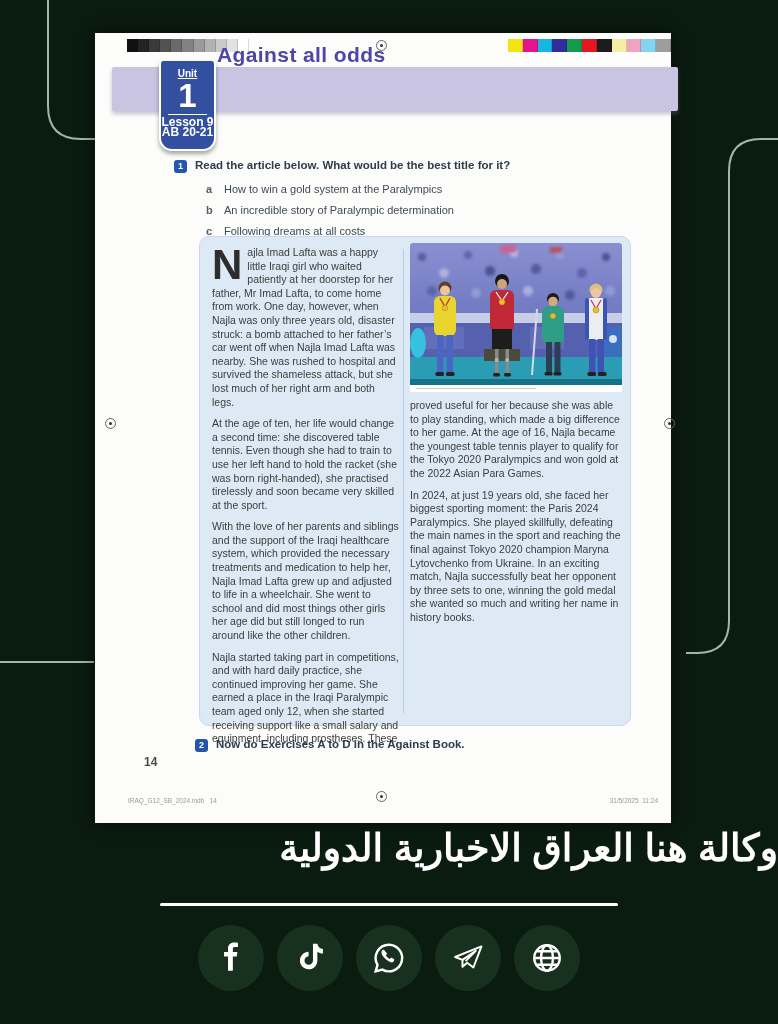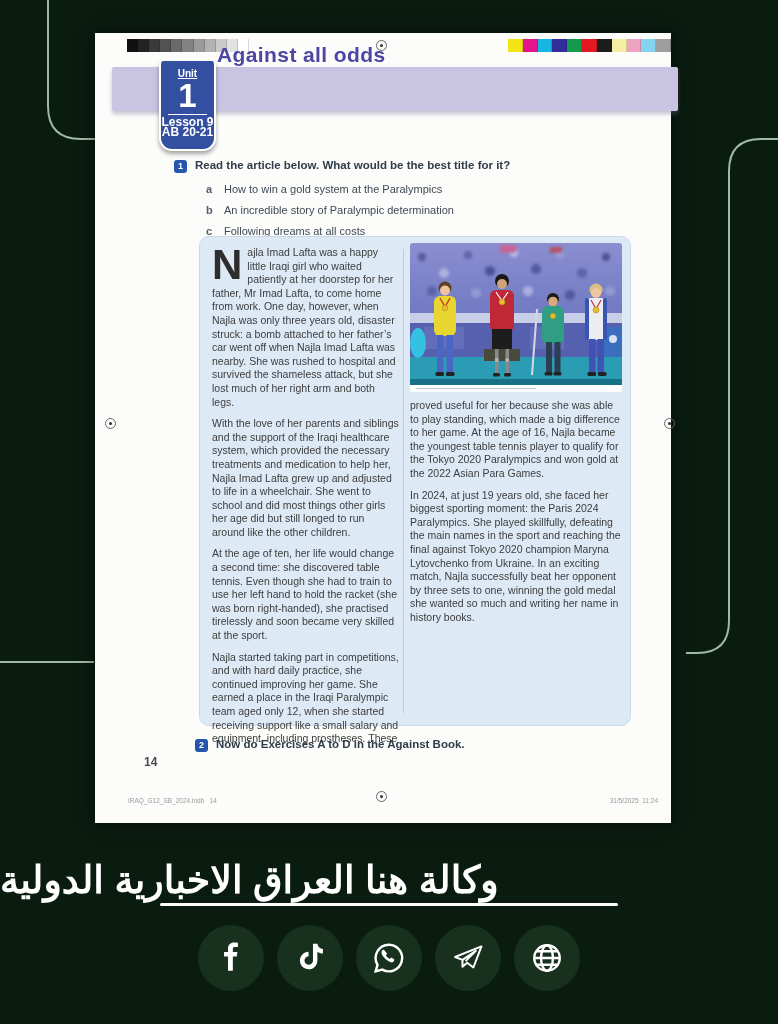--- a/index.html
+++ b/index.html
@@ -83,24 +83,23 @@
   .photo { width:212px; height:142px; border-radius:3px 3px 0 0; overflow:hidden; display:block; }
   .photo-caption { width:212px; height:7px; background:#fff; border-radius:0 0 2px 2px; margin-bottom:7px; position:relative; }
   .photo-caption::after { content:""; position:absolute; left:6px; top:3px; width:120px; height:1px; background:#c9c9c9; }
 
   .page-number { position:absolute; left:49px; top:722px; font-size:12px; font-weight:700; color:#4a4a4a; }
   .footer-left  { position:absolute; left:33px; top:764px; font-size:6.5px; color:#9a9a9a; }
   .footer-right { position:absolute; right:13px; top:764px; font-size:6.5px; color:#9a9a9a; }
 
   
   .agency-name {
-    position:absolute; left:0; top:826px; width:778px; text-align:left;
+    position:absolute; left:0; top:826px; width:778px; text-align:right;
     direction:rtl; font-size:38px; font-weight:700; color:#fff; z-index:2;
     letter-spacing:-1px;
-    margin-top:32px;
   }
   .agency-divider {
     position:absolute; left:160px; top:903px; width:458px; height:3px;
     background:#fff; border-radius:2px; z-index:2;
   }
   .social-row {
     position:absolute; left:0; top:925px; width:778px; z-index:2;
     display:flex; justify-content:center; gap:13px;
   }
   .social-circle {
@@ -177,22 +176,22 @@
     <span>An incredible story of Paralympic determination</span>
   </div>
   <div class="option-row opt-c">
     <span class="letter">c</span>
     <span>Following dreams at all costs</span>
   </div>
 
   <div class="panel">
     <div class="col-left">
       <p><span class="dropcap">N</span><span>ajla Imad Lafta was a happy little Iraqi girl who waited patiently at her doorstep for her father, Mr Imad Lafta, to come home from work. One day, however, when Najla was only three years old, disaster struck: a bomb attached to her father’s car went off when Najla Imad Lafta was nearby. She was rushed to hospital and survived the shameless attack, but she lost much of her right arm and both legs.</span></p>
+      <p>At the age of ten, her life would change a second time: she discovered table tennis. Even though she had to train to use her left hand to hold the racket (she was born right-handed), she practised tirelessly and soon became very skilled at the sport.</p>
       <p>With the love of her parents and siblings and the support of the Iraqi healthcare system, which provided the necessary treatments and medication to help her, Najla Imad Lafta grew up and adjusted to life in a wheelchair. She went to school and did most things other girls her age did but still longed to run around like the other children.</p>
-      <p>At the age of ten, her life would change a second time: she discovered table tennis. Even though she had to train to use her left hand to hold the racket (she was born right-handed), she practised tirelessly and soon became very skilled at the sport.</p>
       <p>Najla started taking part in competitions, and with hard daily practice, she continued improving her game. She earned a place in the Iraqi Paralympic team aged only 12, when she started receiving support like a small salary and equipment, including prostheses. These</p>
     </div>
     <div class="col-div"></div>
     <div class="col-right">
 
       <svg class="photo" viewBox="0 0 212 142">
         <defs>
           <linearGradient id="crowd" x1="0" y1="0" x2="0" y2="1">
             <stop offset="0" stop-color="#8a8fd0"></stop>
               <stop offset="1" stop-color="#6d77c0"></stop>

